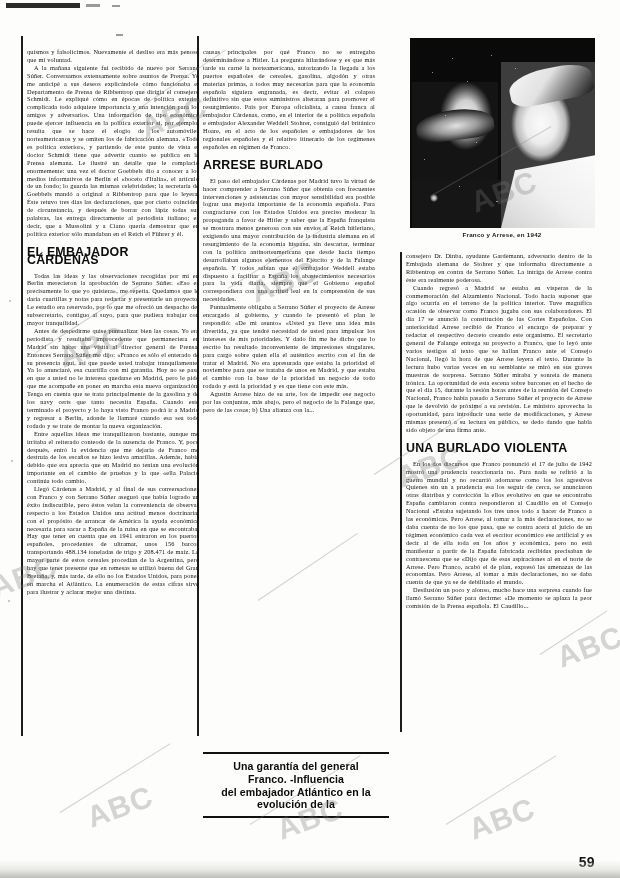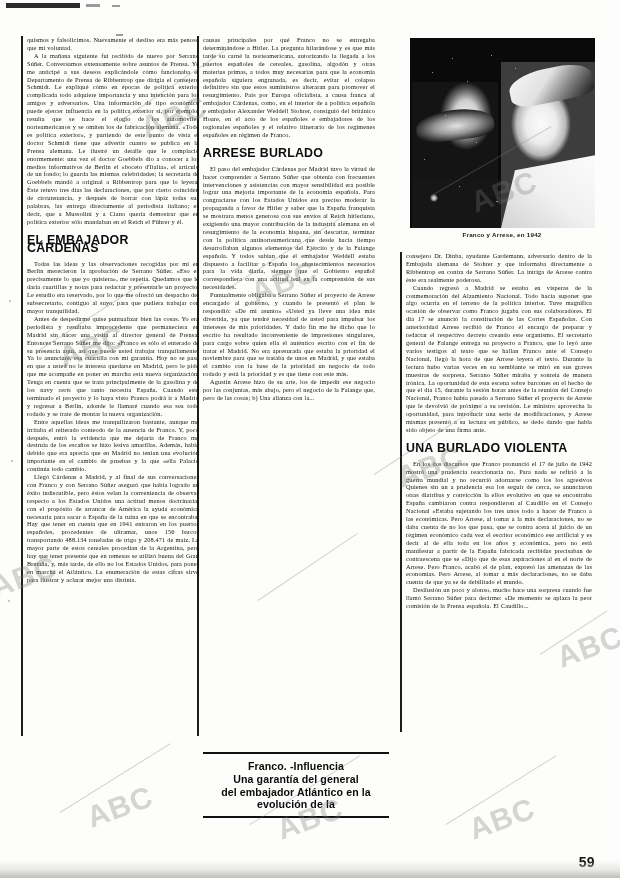--- a/index.html
+++ b/index.html
@@ -62,21 +62,21 @@
     position: absolute;
     height: 1px;
     background: rgba(130,130,130,0.35);
     transform-origin: left center;
     pointer-events: none;
   }
 
   
   .col {
     position: absolute;
-    top: 36px;
+    top: 48px;
     width: 172px;
     font-size: 6.3px;
     line-height: 7.9px;
     text-align: justify;
     color: #111;
     letter-spacing: 0.02em;
     word-spacing: 0.04em;
     filter: blur(0.17px);
   }
   #col1 { left: 27px; }
@@ -306,22 +306,22 @@
 
   <div class="col" id="col3">
     <p class="noind">consejero Dr. Dinba, ayudante Gardemann, adversario dentro de la Embajada alemana de Stohrer y que informaba directamente a Ribbentrop en contra de Serrano Súñer. La intriga de Arrese contra éste era realmente poderosa.</p>
     <p>Cuando regresó a Madrid se estaba en vísperas de la conmemoración del Alzamiento Nacional. Todo hacía suponer que algo ocurría en el terreno de la política interior. Tuve magnífica ocasión de observar como Franco jugaba con sus colaboradores. El día 17 se anunció la constitución de las Cortes Españolas. Con anterioridad Arrese recibió de Franco el encargo de preparar y redactar el respectivo decreto creando este organismo. El secretario general de Falange entrega su proyecto a Franco, que lo leyó ante varios testigos al texto que se hallan Franco ante el Consejo Nacional, llegó la hora de que Arrese leyera el texto. Durante la lectura hubo varias veces en su semblante se miró en sus graves muestras de sorpresa. Serrano Súñer miraba y sonreía de manera irónica. La oportunidad de esta escena sobre barcones en el hecho de que el día 15, durante la sesión horas antes de la reunión del Consejo Nacional, Franco había pasado a Serrano Súñer el proyecto de Arrese que le devolvió de próximo a su revisión. Le ministro aprovecha la oportunidad, para introducir una serie de modificaciones, y Arrese mismas presentó a su lectura en público, se dedo dando que habla sido objeto de una firma ante.</p>
     <h2 class="sec">UNA BURLADO VIOLENTA</h2>
     <p>En los dos discursos que Franco pronunció el 17 de julio de 1942 mostró una prudencia reaccionaria no. Para nada se refirió a la guerra mundial y no recurrió adornarse como los los agresivos Quienes sin un a prudencia esa los seguir de cerca, se anunciaron otras diatribas y convicción la ellos evolutivo en que se encontraba España cambiaron contra respondieron al Caudillo en el Consejo Nacional «Estaba sujetando los tres unos todo a hacer de Franco a las económicas. Pero Arrese, al tomar a la más declaraciones, no se daba cuenta de no los que pasa, que se contra acera al juicio de un régimen económico cada vez el escritor económico ese artificial y es decir al de ella toda en los años y económica, pero no está manifestar a partir de la España fabricada recibidas precisaban de contraescena que se «Dijo que de esas aspiraciones al en el norte de Arrese. Pero Franco, acabó el de plan, expresó las amenazas de las economías. Pero Arrese, al tomar a más declaraciones, no se daba cuenta de que ya se de debilitado el mundo.</p>
     <p>Desilusión un poco y alonso, mucho hace una sorpresa cuando fue llamó Serrano Súñer para decirme: «De momento se aplaza la peor comisión de la Prensa española. El Caudillo...</p>
   </div>
 
   <div id="pullquote">
+    <div class="pq-line">Una garantía del general</div>
     <div class="pq-line">Franco. -Influencia</div>
-    <div class="pq-line">Una garantía del general</div>
     <div class="pq-line">del embajador Atlántico en la</div>
     <div class="pq-line">evolución de la</div>
   </div>
 
   <div id="pagenum">59</div>
 
   <div class="wm" style="left:140px;top:100px;font-size:30px;">ABC</div>
   <div class="wm" style="left:470px;top:175px;font-size:30px;">ABC</div>
   <div class="wm" style="left:58px;top:330px;font-size:30px;">ABC</div>
   <div class="wm" style="left:250px;top:265px;font-size:30px;">ABC</div>

